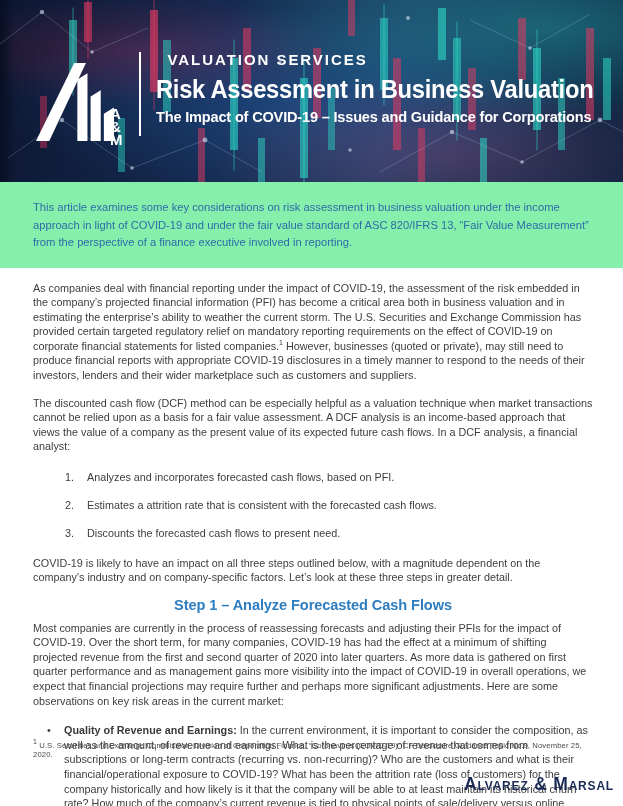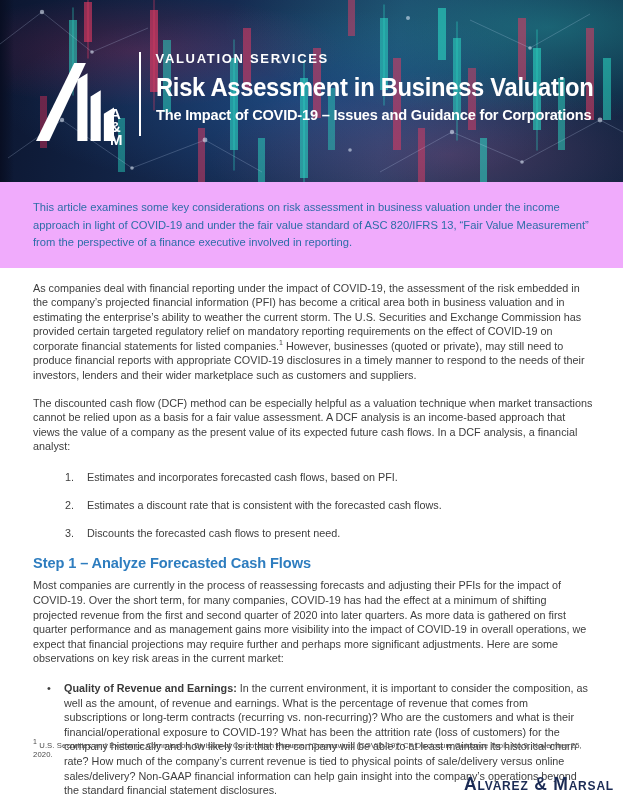--- a/index.html
+++ b/index.html
@@ -41,42 +41,43 @@
     margin-left: -4px; margin-bottom: 2px;
     text-align: left;
   }
   .hero-divider {
     width: 2px; height: 84px;
     background: #fff;
     margin: 2px 15px 0 16px;
   }
   .hero-text { color: #fff; padding-top: 1px; }
   .hero-eyebrow {
-    font-size: 13px; font-weight: bold;
+    font-size: 15px; font-weight: bold;
     letter-spacing: 0.13em;
+    padding-left: 12px;
   }
   .hero-title {
     font-size: 25px; font-weight: bold;
     letter-spacing: -0.3px;
     margin-top: 7px;
     white-space: nowrap;
     transform: scaleX(0.95); transform-origin: left center;
   }
   .hero-subtitle {
     font-size: 15.5px; font-weight: bold;
     letter-spacing: -0.2px;
     margin-top: 4px;
     white-space: nowrap;
     transform: scaleX(0.94); transform-origin: left center;
   }
 
   
   .intro-box {
     width: 100%;
-    background: #f0abfc;
+    background: #86efac;
     padding: 17px 26px 16px 33px;
   }
   .intro-box p {
     color: #2d6da8;
     font-size: 11.2px;
     line-height: 17.5px;
     max-width: 566px;
   }
 
   
@@ -92,20 +93,21 @@
   .num-list { margin: 16px 0 15px 0; }
   .num-item { display: flex; margin: 0 0 13.5px 32px; }
   .num-item .marker { width: 22px; flex: none; }
 
   .step-heading {
     color: #2e7dbf;
     font-size: 14.6px;
     font-weight: bold;
     margin: 7px 0 8px 0;
     letter-spacing: -0.1px;
+    text-align: center;
   }
 
   .bullet-item { display: flex; margin: 15px 0 0 14px; }
   .bullet-item .marker { width: 17px; flex: none; font-size: 11px; }
   .bullet-item .bullet-text { max-width: 528px; }
   .bullet-item b { color: #3a3a3a; }
 
   
   .footnote {
     position: absolute;
@@ -225,32 +227,33 @@
 
   <div class="content">
 
     <p class="body-para"><span>As companies deal with financial reporting under the impact of COVID-19, the assessment of the risk embedded in the company’s projected financial information (PFI) has become a critical area both in business valuation and in estimating the enterprise’s ability to weather the current storm. The U.S. Securities and Exchange Commission has provided certain targeted regulatory relief on mandatory reporting requirements on the effect of COVID-19 on corporate financial statements for listed companies.</span><sup>1</sup><span> However, businesses (quoted or private), may still need to produce financial reports with appropriate COVID-19 disclosures in a timely manner to respond to the needs of their investors, lenders and their wider marketplace such as customers and suppliers.</span></p>
 
     <p class="body-para">The discounted cash flow (DCF) method can be especially helpful as a valuation technique when market transactions cannot be relied upon as a basis for a fair value assessment. A DCF analysis is an income-based approach that views the value of a company as the present value of its expected future cash flows. In a DCF analysis, a financial analyst:</p>
 
     <div class="num-list">
       <div class="num-item">
         <span class="marker">1.</span>
-        <span>Estimates and incorporates forecasted cash flows, based on PFI.</span>
+        <span>Analyzes and incorporates forecasted cash flows, based on PFI.</span>
       </div>
       <div class="num-item">
         <span class="marker">2.</span>
-        <span>Estimates a discount rate that is consistent with the forecasted cash flows.</span>
+        <span>Estimates a attrition rate that is consistent with the forecasted cash flows.</span>
       </div>
       <div class="num-item">
         <span class="marker">3.</span>
         <span>Discounts the forecasted cash flows to present need.</span>
       </div>
     </div>
 
+    <p class="body-para">COVID-19 is likely to have an impact on all three steps outlined below, with a magnitude dependent on the company’s industry and on company-specific factors. Let’s look at these three steps in greater detail.</p>
 
     <h2 class="step-heading">Step 1 – Analyze Forecasted Cash Flows</h2>
 
     <p class="body-para">Most companies are currently in the process of reassessing forecasts and adjusting their PFIs for the impact of COVID-19. Over the short term, for many companies, COVID-19 has had the effect at a minimum of shifting projected revenue from the first and second quarter of 2020 into later quarters. As more data is gathered on first quarter performance and as management gains more visibility into the impact of COVID-19 in overall operations, we expect that financial projections may require further and perhaps more significant adjustments. Here are some observations on key risk areas in the current market:</p>
 
     <div class="bullet-item">
       <span class="marker">•</span>
       <span class="bullet-text"><b>Quality of Revenue and Earnings:</b><span> In the current environment, it is important to consider the composition, as well as the amount, of revenue and earnings. What is the percentage of revenue that comes from subscriptions or long-term contracts (recurring vs. non-recurring)? Who are the customers and what is their financial/operational exposure to COVID-19? What has been the attrition rate (loss of customers) for the company historically and how likely is it that the company will be able to at least maintain its historical churn rate? How much of the company’s current revenue is tied to physical points of sale/delivery versus online sales/delivery? Non-GAAP financial information can help gain insight into the company’s operations beyond the standard financial statement disclosures.</span></span>
     </div>
 

